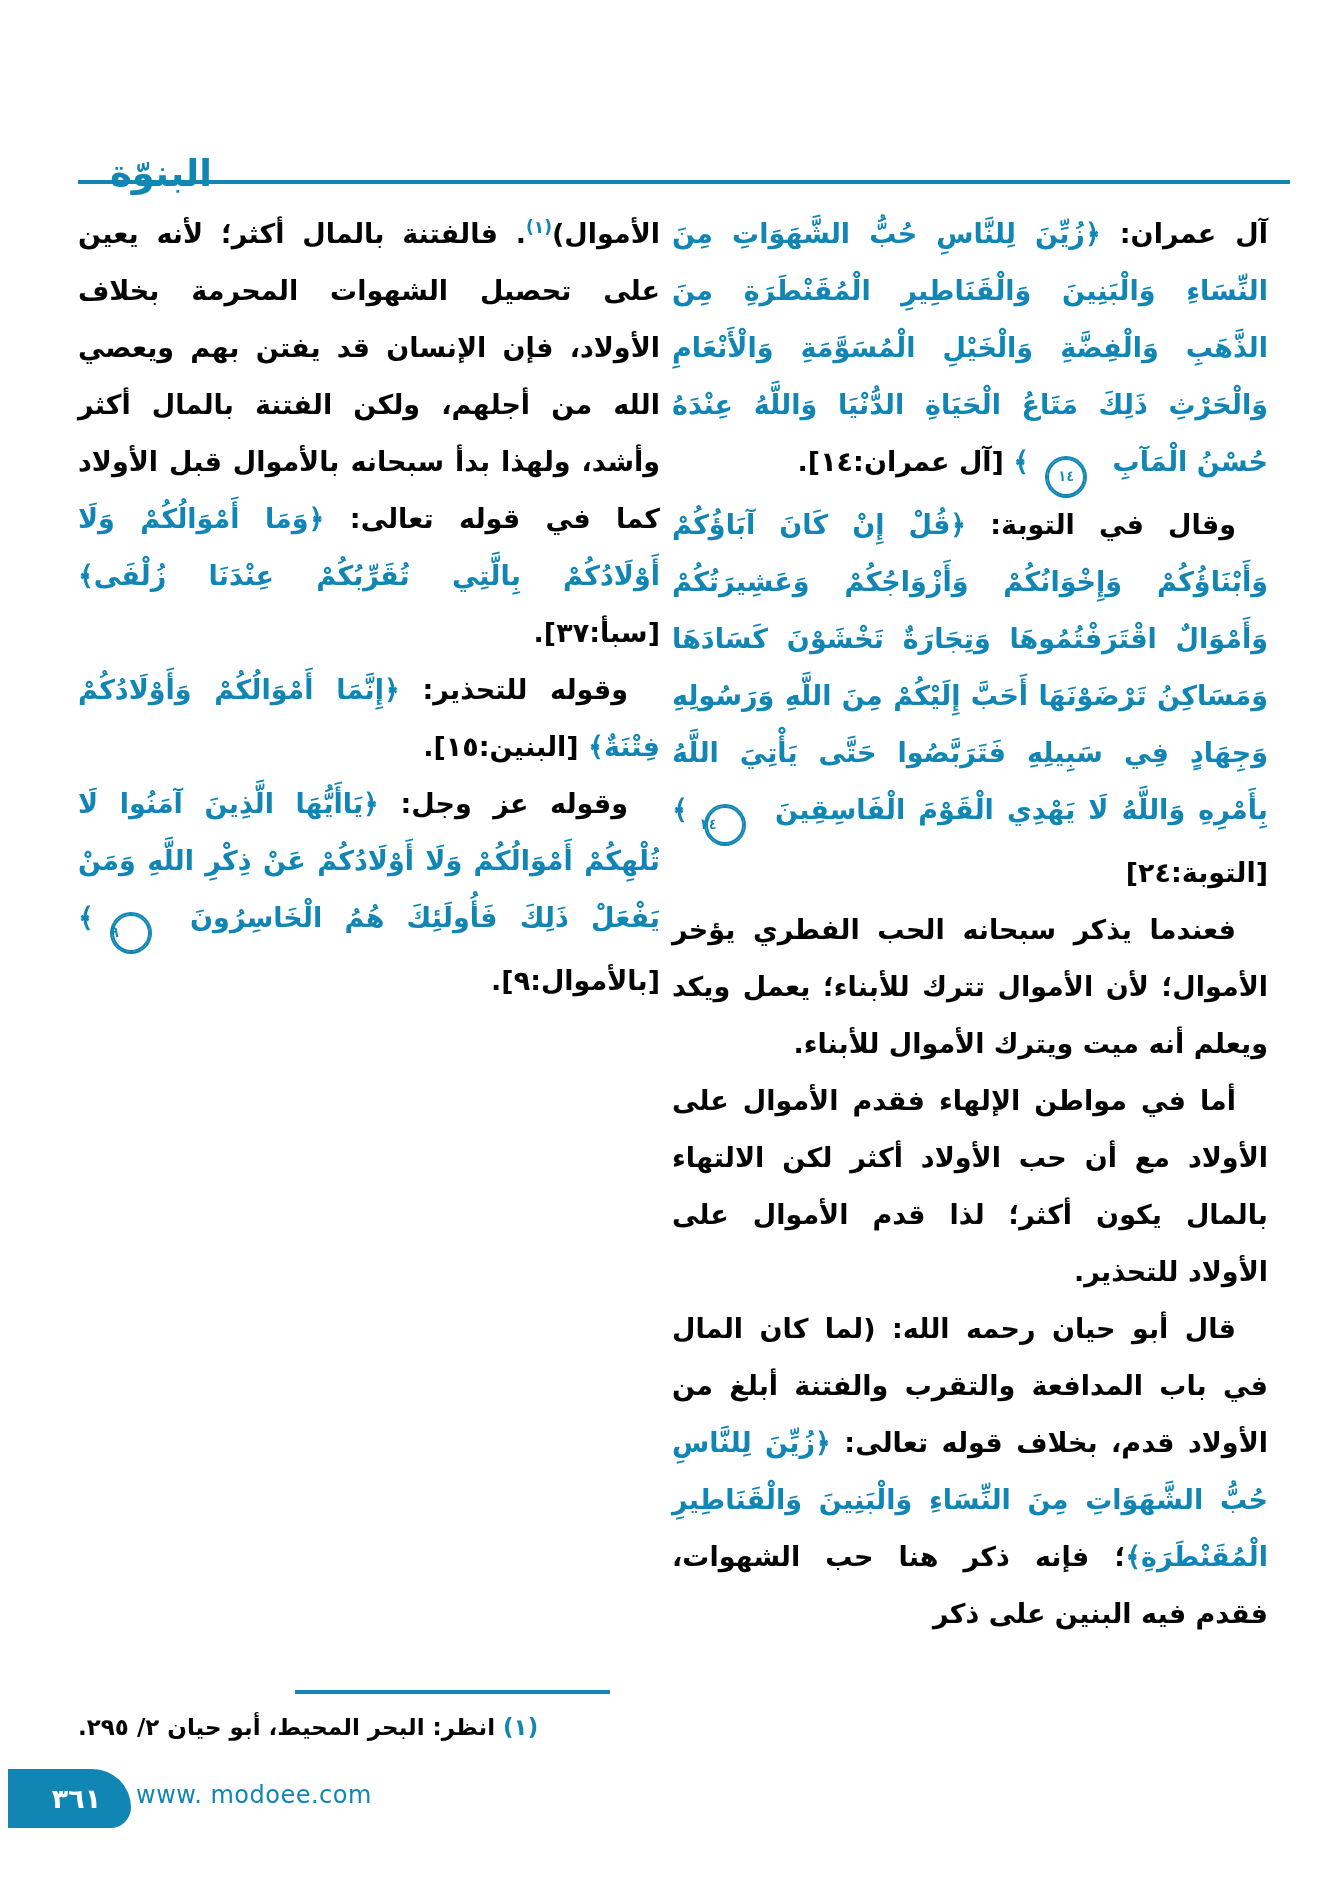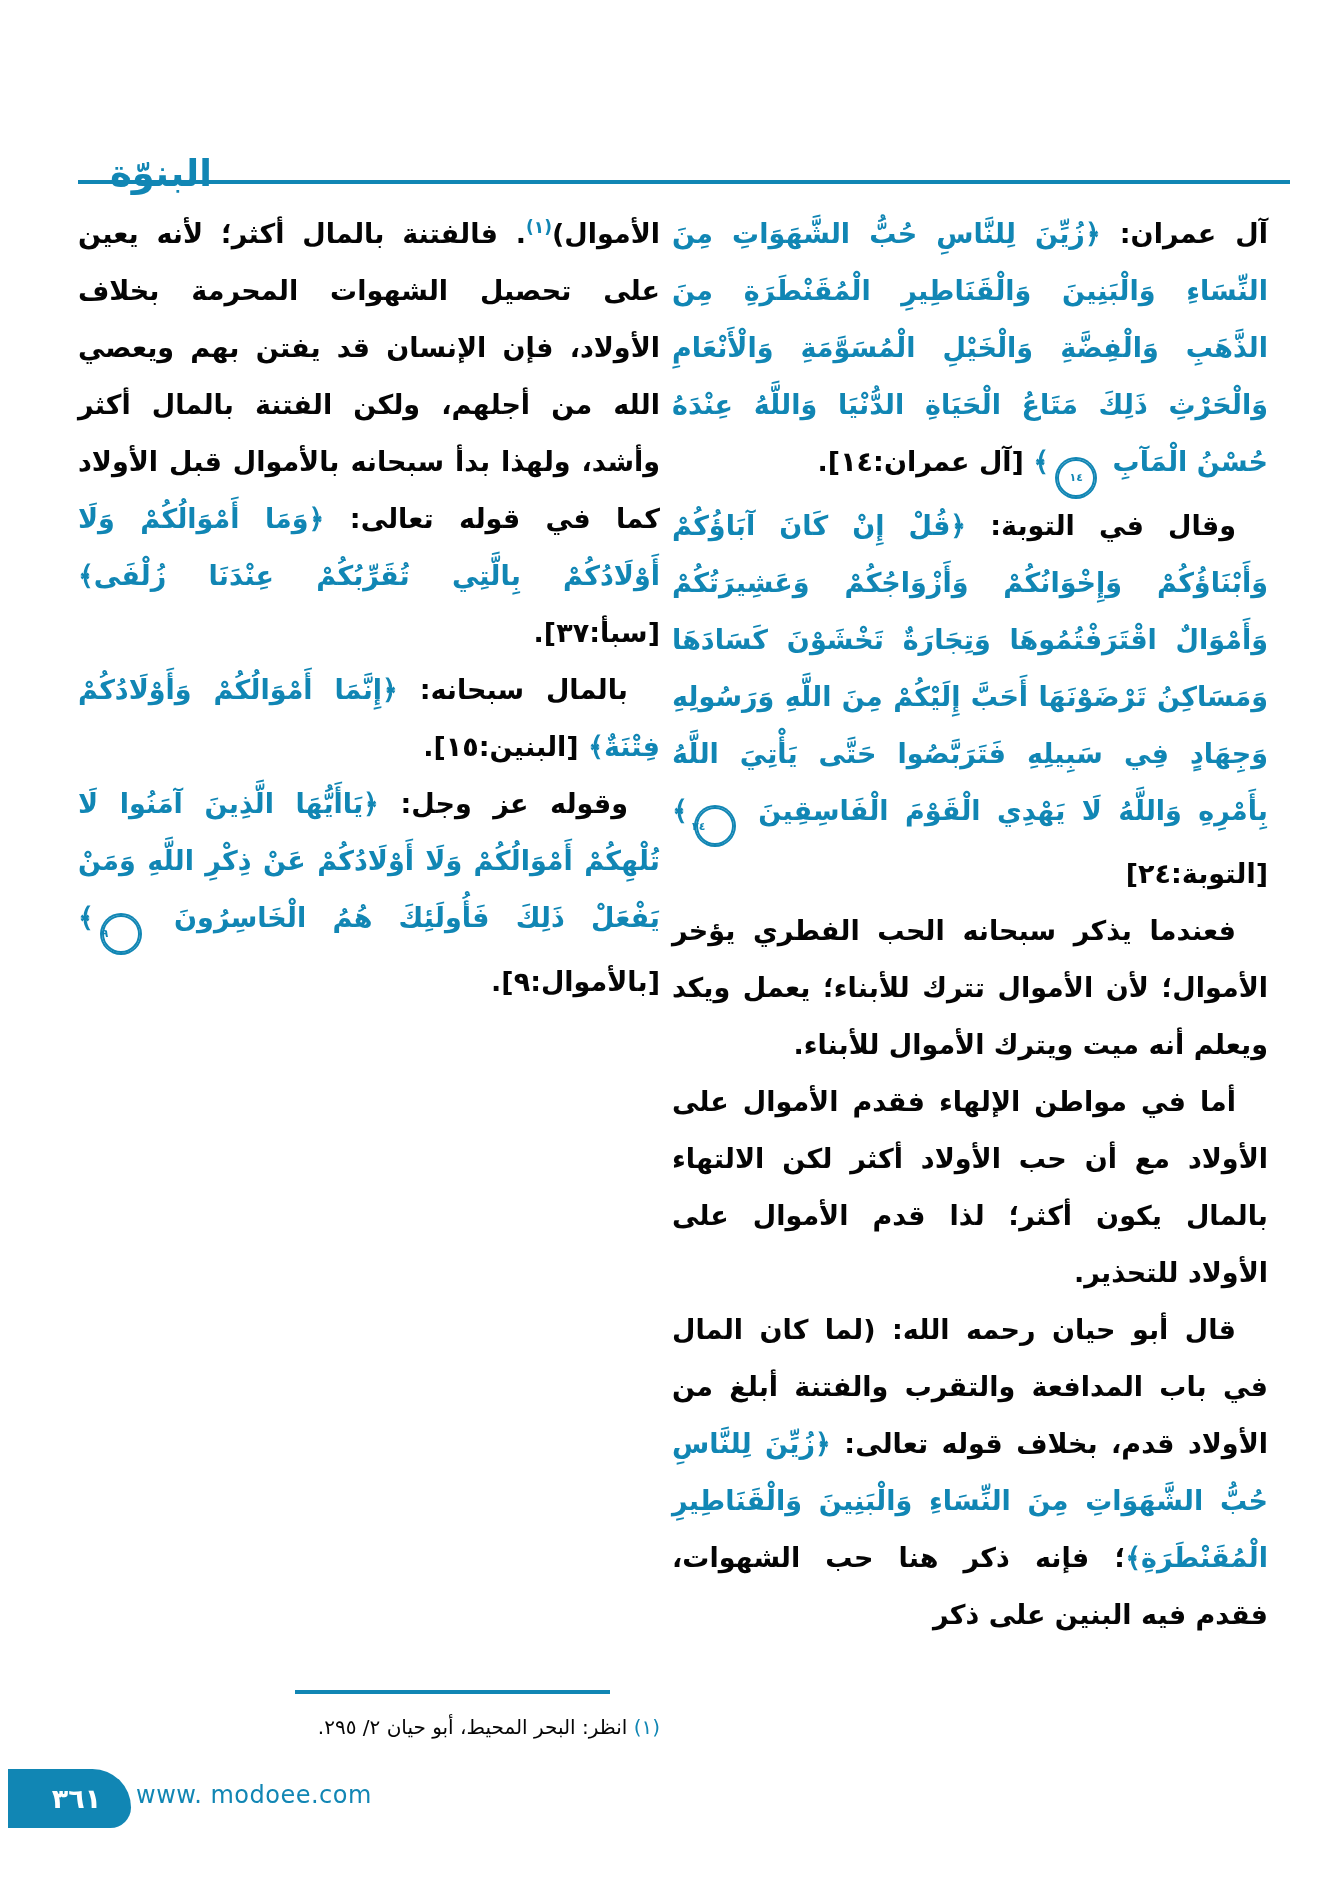--- a/index.html
+++ b/index.html
@@ -58,42 +58,43 @@
   .seg-ayah {
     display: inline-flex;
     width: 38px;
     height: 38px;
     border: 2px solid var(--accent);
     border-radius: 50%;
     box-shadow: 0 0 0 1px #ffffff inset, 0 0 0 2px var(--accent);
     align-items: center;
     justify-content: center;
     color: var(--accent);
-    font-size: 11px;
+    font-size: 14px;
     line-height: 1;
-    margin: 0 8px;
+    margin: 0 18px;
     vertical-align: -10px;
+    font-family: Liberation Mono, monospace;
   }
   .footnote-rule {
     position: absolute;
     left: 295px;
     top: 1690px;
     width: 315px;
     height: 4px;
     background: var(--accent);
   }
   .footnote {
     position: absolute;
     left: 78px;
     top: 1705px;
     width: 582px;
     direction: rtl;
-    text-align: right;
-    font-size: 20px;
-    font-weight: normal;
+    text-align: left;
+    font-size: 23px;
+    font-weight: bold;
     color: var(--ink);
     line-height: 44px;
   }
   .footnote .fn-marker { color: var(--accent); }
   .page-num-tab {
     position: absolute;
     left: 8px;
     top: 1769px;
     width: 123px;
     height: 59px;
@@ -131,21 +132,21 @@
   <div class="col col-right">
       <p class="para"><span class="seg-body">آل عمران: </span><span class="seg-quran">﴿زُيِّنَ لِلنَّاسِ حُبُّ الشَّهَوَاتِ مِنَ النِّسَاءِ وَالْبَنِينَ وَالْقَنَاطِيرِ الْمُقَنْطَرَةِ مِنَ الذَّهَبِ وَالْفِضَّةِ وَالْخَيْلِ الْمُسَوَّمَةِ وَالْأَنْعَامِ وَالْحَرْثِ ذَلِكَ مَتَاعُ الْحَيَاةِ الدُّنْيَا وَاللَّهُ عِنْدَهُ حُسْنُ الْمَآبِ </span><span class="seg-ayah">١٤</span><span class="seg-quran">﴾ </span><span class="seg-body">[آل عمران:١٤].</span></p>
       <p class="para indent"><span class="seg-body">وقال في التوبة: </span><span class="seg-quran">﴿قُلْ إِنْ كَانَ آبَاؤُكُمْ وَأَبْنَاؤُكُمْ وَإِخْوَانُكُمْ وَأَزْوَاجُكُمْ وَعَشِيرَتُكُمْ وَأَمْوَالٌ اقْتَرَفْتُمُوهَا وَتِجَارَةٌ تَخْشَوْنَ كَسَادَهَا وَمَسَاكِنُ تَرْضَوْنَهَا أَحَبَّ إِلَيْكُمْ مِنَ اللَّهِ وَرَسُولِهِ وَجِهَادٍ فِي سَبِيلِهِ فَتَرَبَّصُوا حَتَّى يَأْتِيَ اللَّهُ بِأَمْرِهِ وَاللَّهُ لَا يَهْدِي الْقَوْمَ الْفَاسِقِينَ </span><span class="seg-ayah">٢٤</span><span class="seg-quran">﴾ </span><span class="seg-body">[التوبة:٢٤]</span></p>
       <p class="para indent"><span class="seg-body">فعندما يذكر سبحانه الحب الفطري يؤخر الأموال؛ لأن الأموال تترك للأبناء؛ يعمل ويكد ويعلم أنه ميت ويترك الأموال للأبناء.</span></p>
       <p class="para indent"><span class="seg-body">أما في مواطن الإلهاء فقدم الأموال على الأولاد مع أن حب الأولاد أكثر لكن الالتهاء بالمال يكون أكثر؛ لذا قدم الأموال على الأولاد للتحذير.</span></p>
       <p class="para indent"><span class="seg-body">قال أبو حيان رحمه الله: (لما كان المال في باب المدافعة والتقرب والفتنة أبلغ من الأولاد قدم، بخلاف قوله تعالى: </span><span class="seg-quran">﴿زُيِّنَ لِلنَّاسِ حُبُّ الشَّهَوَاتِ مِنَ النِّسَاءِ وَالْبَنِينَ وَالْقَنَاطِيرِ الْمُقَنْطَرَةِ﴾</span><span class="seg-body">؛ فإنه ذكر هنا حب الشهوات، فقدم فيه البنين على ذكر</span></p>
     </div>
 
   <div class="col col-left">
       <p class="para"><span class="seg-body">الأموال)</span><span class="seg-marker">(١)</span><span class="seg-body">. فالفتنة بالمال أكثر؛ لأنه يعين على تحصيل الشهوات المحرمة بخلاف الأولاد، فإن الإنسان قد يفتن بهم ويعصي الله من أجلهم، ولكن الفتنة بالمال أكثر وأشد، ولهذا بدأ سبحانه بالأموال قبل الأولاد كما في قوله تعالى: </span><span class="seg-quran">﴿وَمَا أَمْوَالُكُمْ وَلَا أَوْلَادُكُمْ بِالَّتِي تُقَرِّبُكُمْ عِنْدَنَا زُلْفَى﴾ </span><span class="seg-body">[سبأ:٣٧].</span></p>
-      <p class="para indent"><span class="seg-body">بالمال سبحانه: </span><span class="seg-quran">﴿إِنَّمَا أَمْوَالُكُمْ وَأَوْلَادُكُمْ فِتْنَةٌ﴾ </span><span class="seg-body">[البنين:١٥].</span></p>
+      <p class="para indent"><span class="seg-body">وقوله للتحذير: </span><span class="seg-quran">﴿إِنَّمَا أَمْوَالُكُمْ وَأَوْلَادُكُمْ فِتْنَةٌ﴾ </span><span class="seg-body">[البنين:١٥].</span></p>
       <p class="para indent"><span class="seg-body">وقوله عز وجل: </span><span class="seg-quran">﴿يَاأَيُّهَا الَّذِينَ آمَنُوا لَا تُلْهِكُمْ أَمْوَالُكُمْ وَلَا أَوْلَادُكُمْ عَنْ ذِكْرِ اللَّهِ وَمَنْ يَفْعَلْ ذَلِكَ فَأُولَئِكَ هُمُ الْخَاسِرُونَ </span><span class="seg-ayah">٩</span><span class="seg-quran">﴾ </span><span class="seg-body">[بالأموال:٩].</span></p>
     </div>
 
   <div class="footnote-rule"></div>
 
   <div class="footnote"><span class="fn-marker">(١)</span><span> انظر: البحر المحيط، أبو حيان ٢/ ٢٩٥.</span></div>
 
   <div class="page-num-tab">
     <span class="page-num">٣٦١</span>
   </div>

